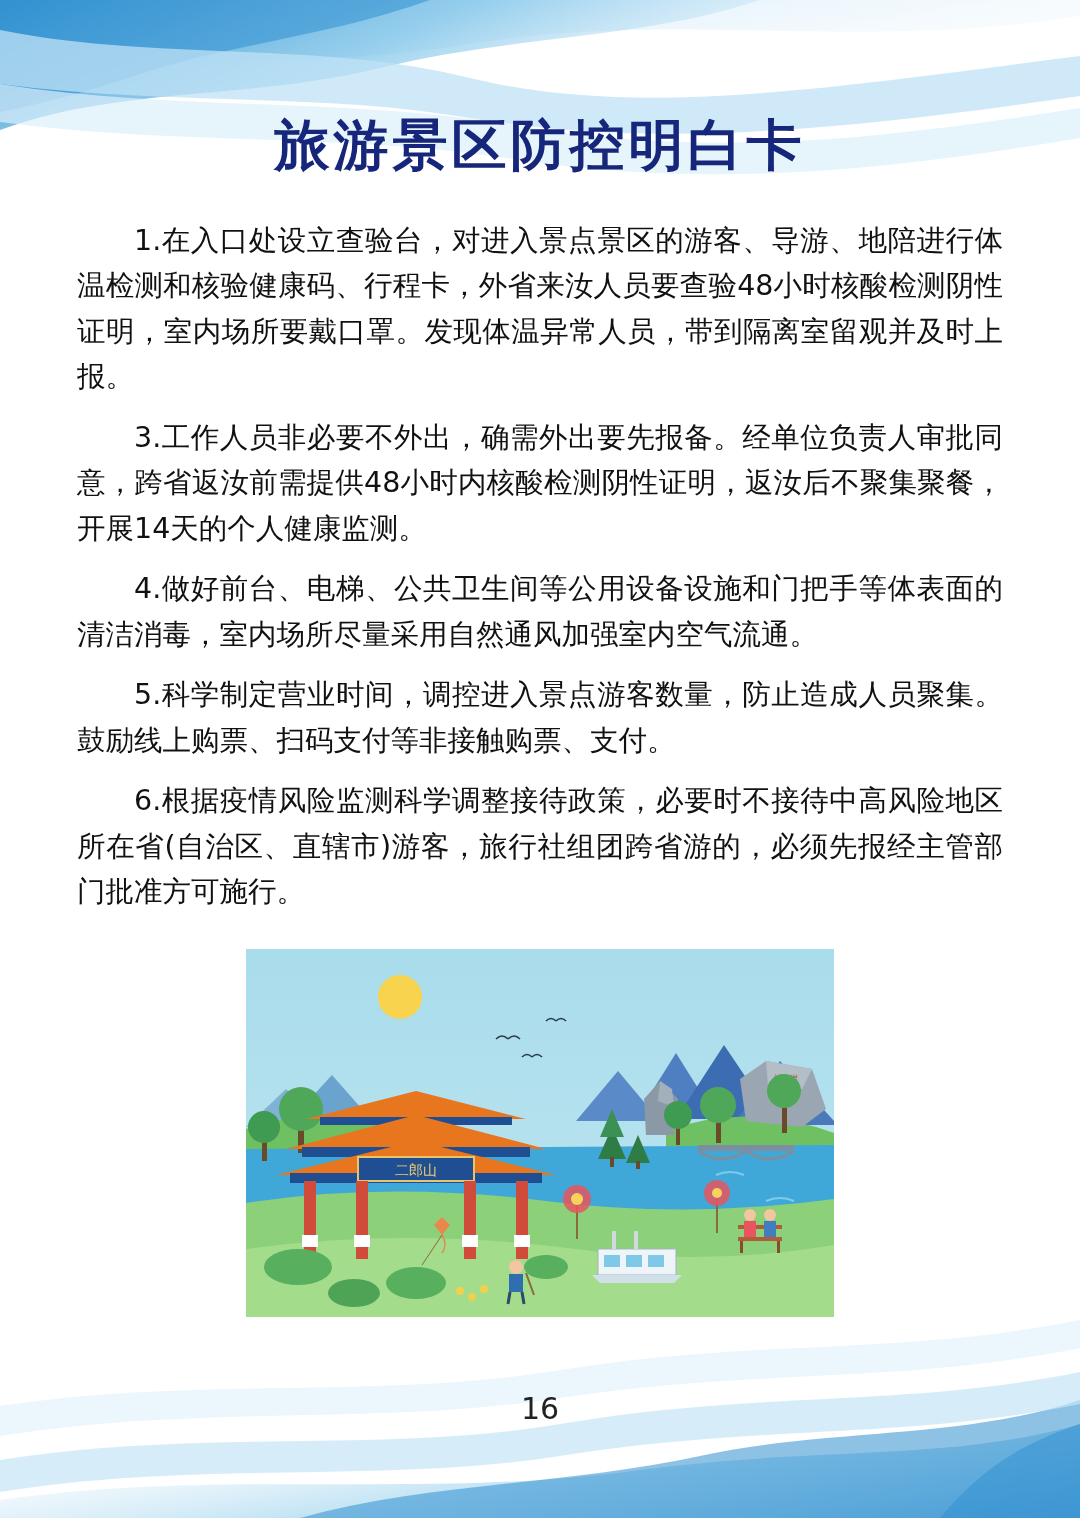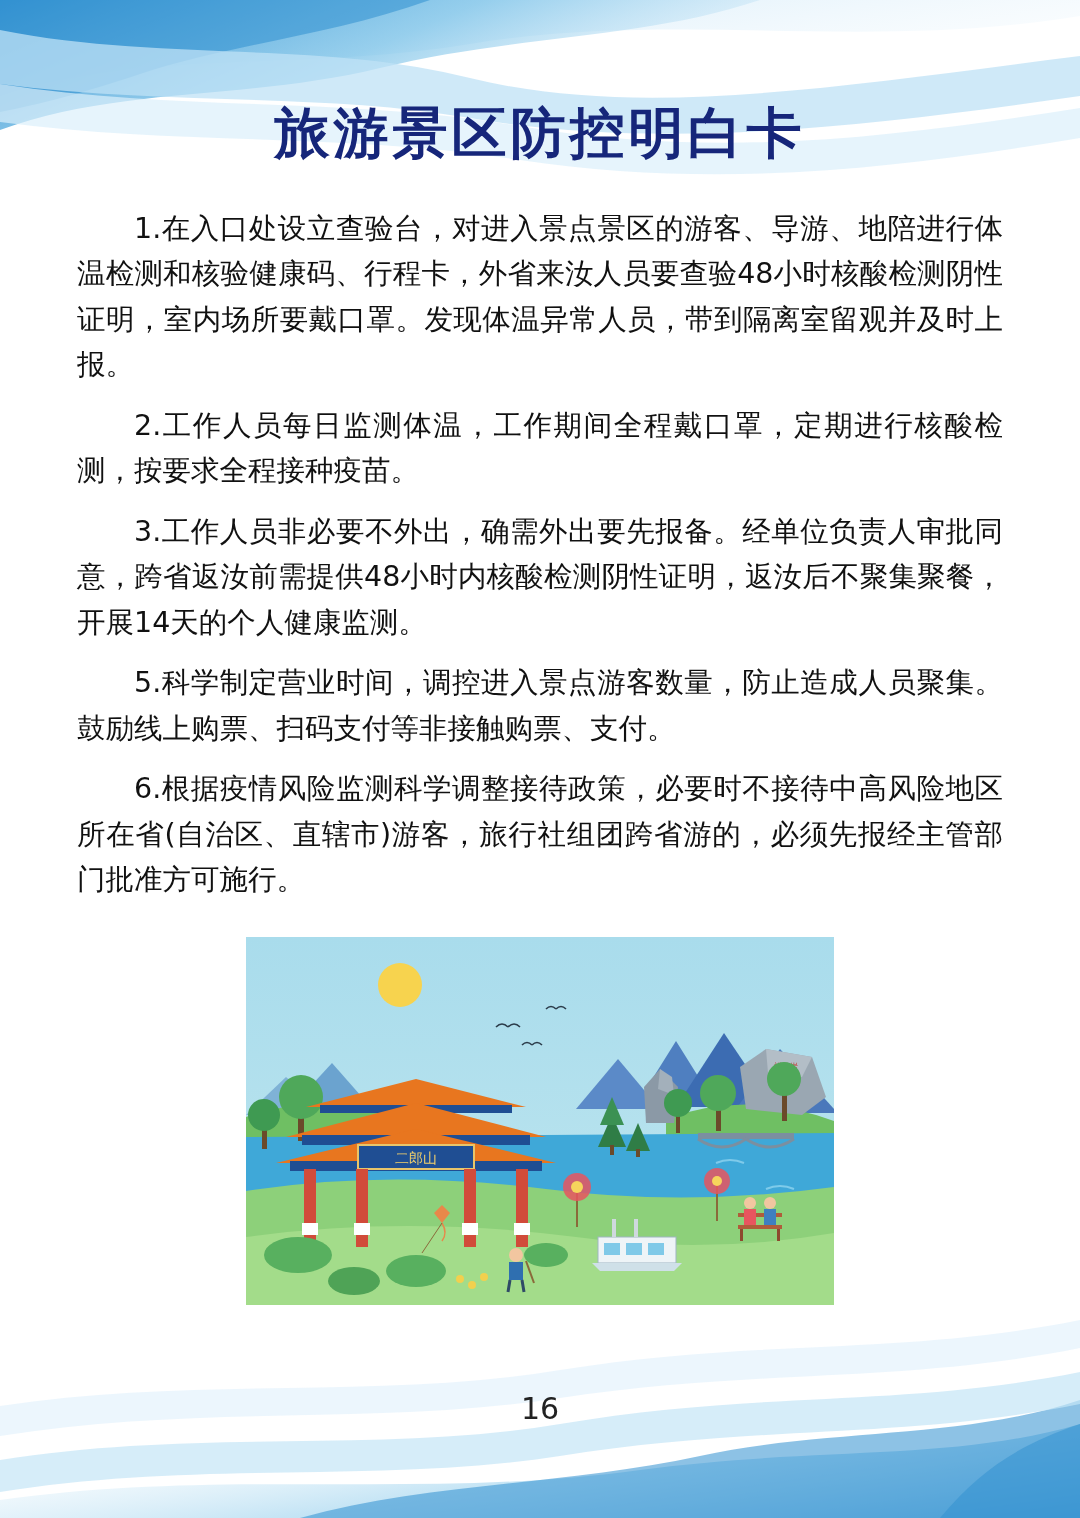--- a/index.html
+++ b/index.html
@@ -24,21 +24,21 @@
     z-index: 0;
   }
 
   
   .page {
     position: relative;
     z-index: 2;
     width: 1080px;
     height: 1518px;
     box-sizing: border-box;
-    padding: 0 62px;
+    padding: 12px 62px;
   }
 
   .doc-title {
     text-align: center;
     font-family: "DejaVu Sans", sans-serif;
     font-weight: bold;
     font-size: 55px;
     letter-spacing: 4px;
     color: #16267a;
     margin: 0;
@@ -120,22 +120,22 @@
   <path d="M0,1406 C200,1376 380,1400 560,1370 C760,1338 900,1356 1080,1320 L1080,1348 C900,1384 760,1368 560,1398 C380,1426 200,1404 0,1436 Z" fill="#e2f1fc" opacity="0.65"></path>
   <path d="M940,1518 C980,1470 1020,1444 1080,1424 L1080,1518 Z" fill="#2f8fd0" opacity="0.5"></path>
 </svg>
 
 <div class="page">
 
   <h1 class="doc-title">旅游景区防控明白卡</h1>
 
   <div class="body-text">
     <p class="para">1.在入口处设立查验台，对进入景点景区的游客、导游、地陪进行体温检测和核验健康码、行程卡，外省来汝人员要查验48小时核酸检测阴性证明，室内场所要戴口罩。发现体温异常人员，带到隔离室留观并及时上报。</p>
-    <p class="para">2.工作人员每日监测体温，工作期间全程戴口罩，定期进行核酸检测，按要求全程接种疫苗。</p>
     <p class="para">3.工作人员非必要不外出，确需外出要先报备。经单位负责人审批同意，跨省返汝前需提供48小时内核酸检测阴性证明，返汝后不聚集聚餐，开展14天的个人健康监测。</p>
+    <p class="para">4.做好前台、电梯、公共卫生间等公用设备设施和门把手等体表面的清洁消毒，室内场所尽量采用自然通风加强室内空气流通。</p>
     <p class="para">5.科学制定营业时间，调控进入景点游客数量，防止造成人员聚集。鼓励线上购票、扫码支付等非接触购票、支付。</p>
     <p class="para">6.根据疫情风险监测科学调整接待政策，必要时不接待中高风险地区所在省(自治区、直辖市)游客，旅行社组团跨省游的，必须先报经主管部门批准方可施行。</p>
   </div>
 
   <div class="figure-wrap">
     <div class="figure">
       <svg viewBox="0 0 588 368" width="588" height="368" xmlns="http://www.w3.org/2000/svg">
         <defs>
           <linearGradient id="skyG" x1="0" y1="0" x2="0" y2="1">
             <stop offset="0%" stop-color="#a9dcec"></stop>

